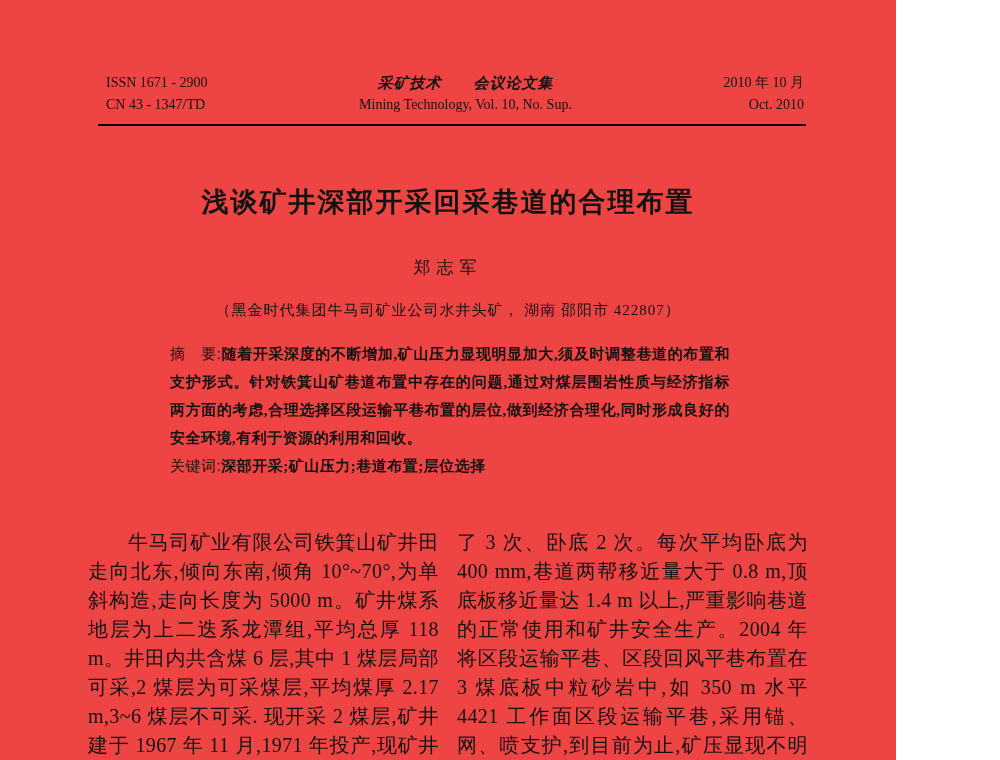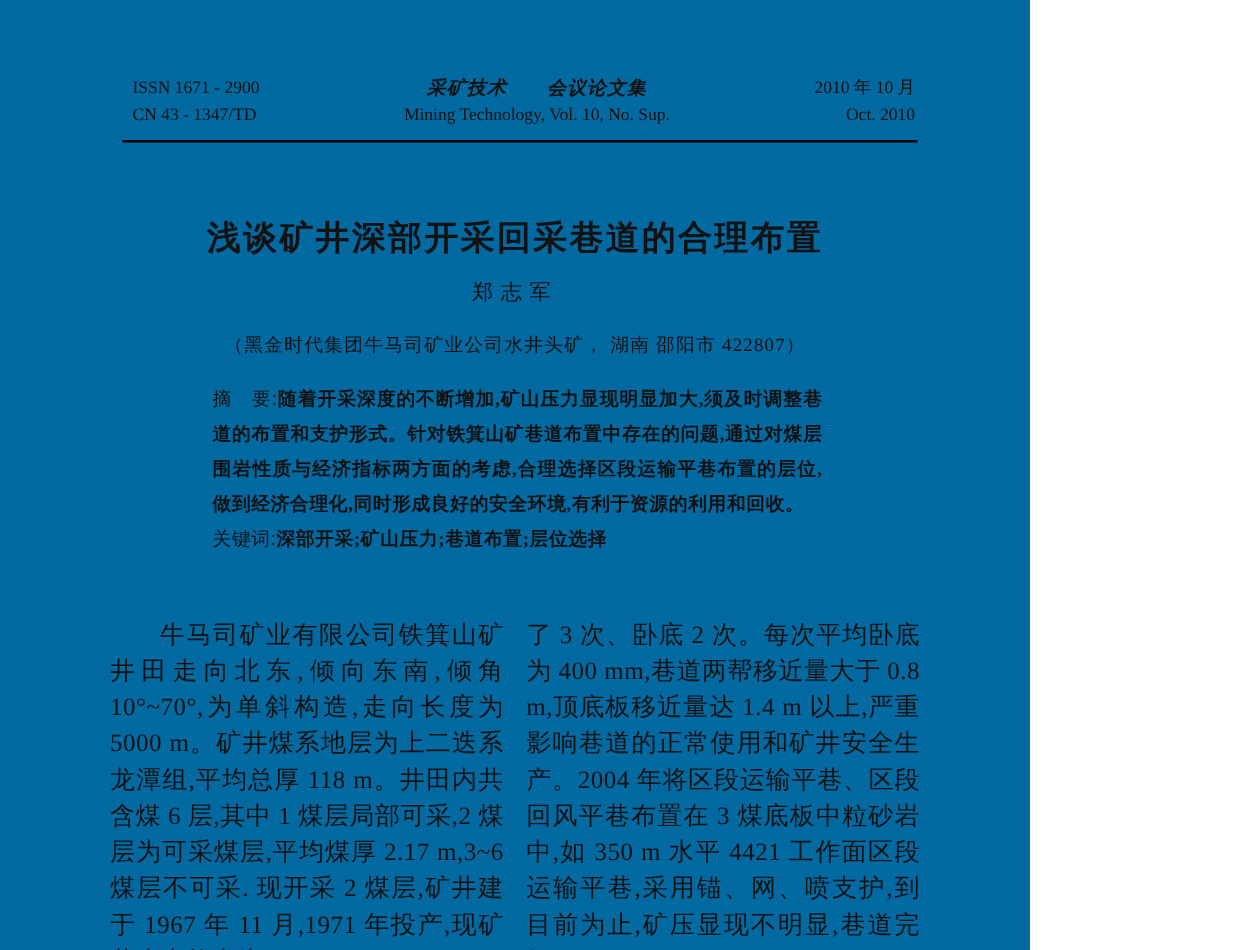--- a/index.html
+++ b/index.html
@@ -1,24 +1,24 @@
 <!DOCTYPE html>
 <html><head>
 <meta charset="utf-8">
 <style>
   * { margin: 0; padding: 0; box-sizing: border-box; }
   html, body { background: #ffffff; }
   .page {
     position: relative;
-    width: 824px;
+    width: 896px;
     height: 760px;
-    background: #0369a1;
+    background: #ef4444;
     color: #121212;
     font-family: "Liberation Serif", "DejaVu Serif", serif;
-    padding: 4px 88px;
+    padding: 16px 88px;
     overflow: hidden;
   }
   
   .journal-header {
     display: flex;
     justify-content: space-between;
     align-items: flex-start;
     margin: 56px 4px 0 18px;
     font-size: 14px;
     line-height: 22px;
@@ -39,21 +39,21 @@
   
   .title {
     margin-top: 58px;
     text-align: center;
     font-family: "Liberation Sans", "DejaVu Sans", sans-serif;
     font-weight: bold;
     font-size: 27px;
     letter-spacing: 2px;
   }
   .author {
-    margin-top: 14px;
+    margin-top: 36px;
     text-align: center;
     font-size: 17px;
     letter-spacing: 6px;
   }
   .affiliation {
     margin-top: 22px;
     text-align: center;
     font-size: 15px;
     letter-spacing: 1px;
   }

